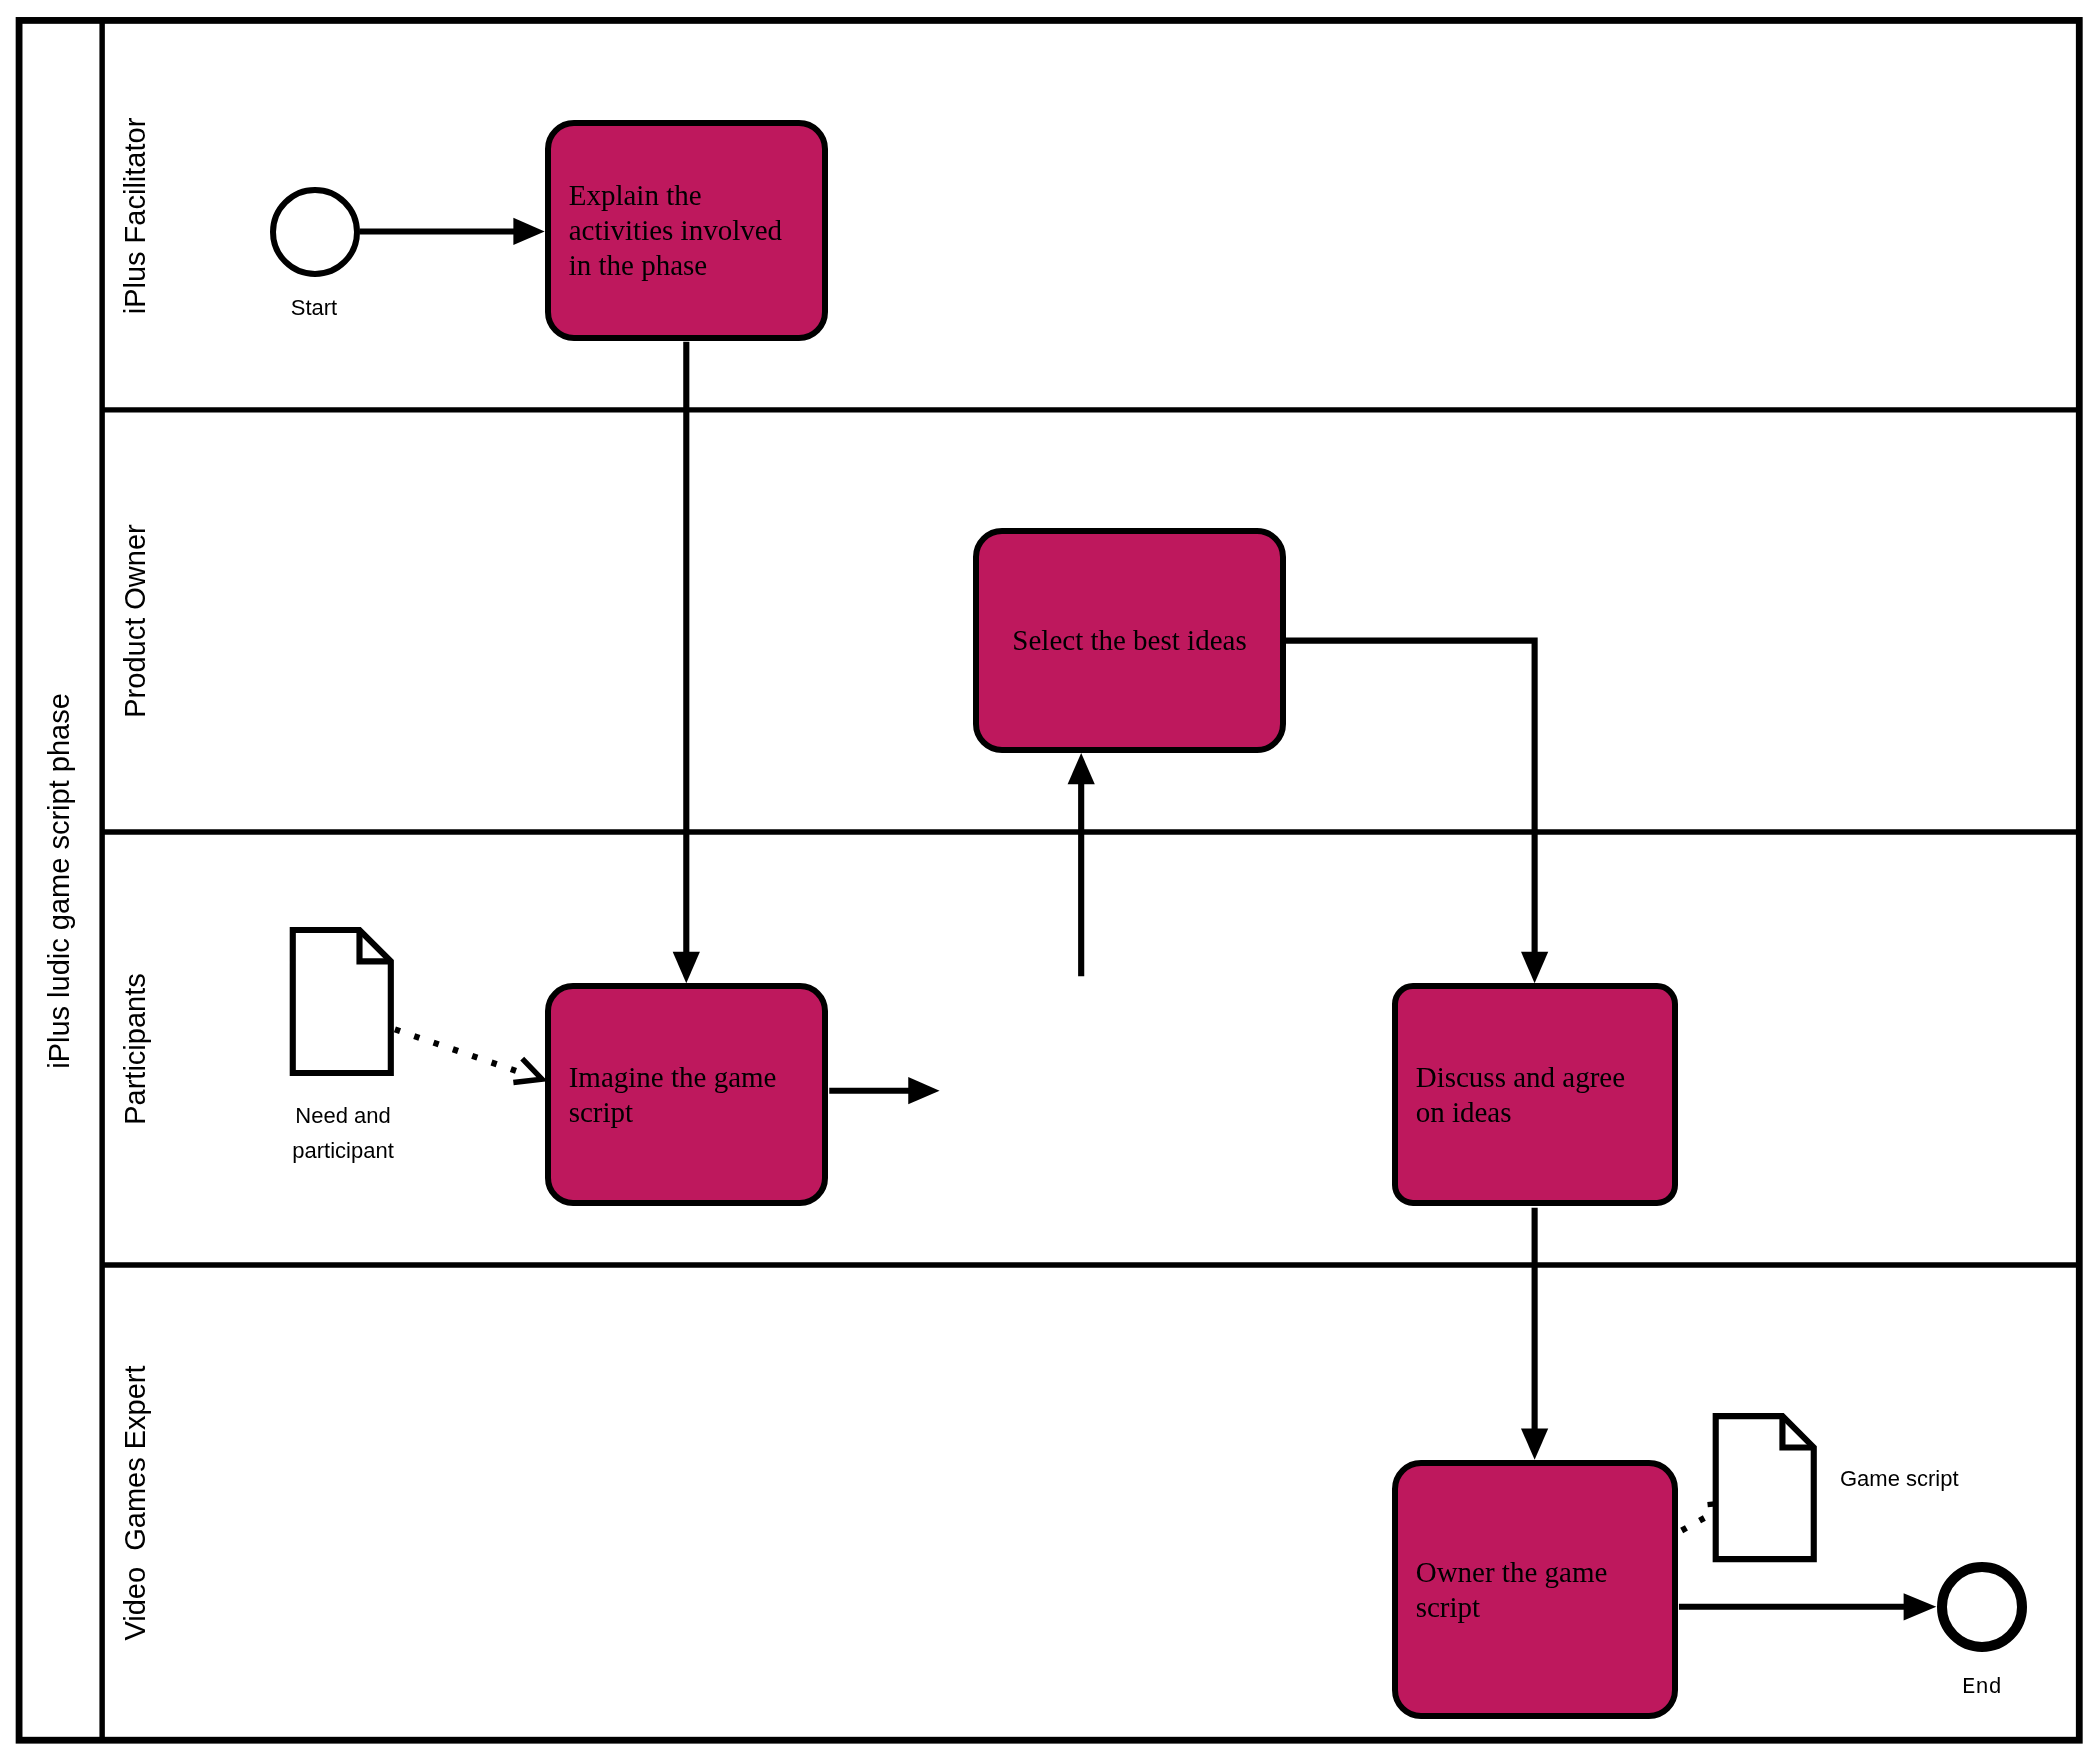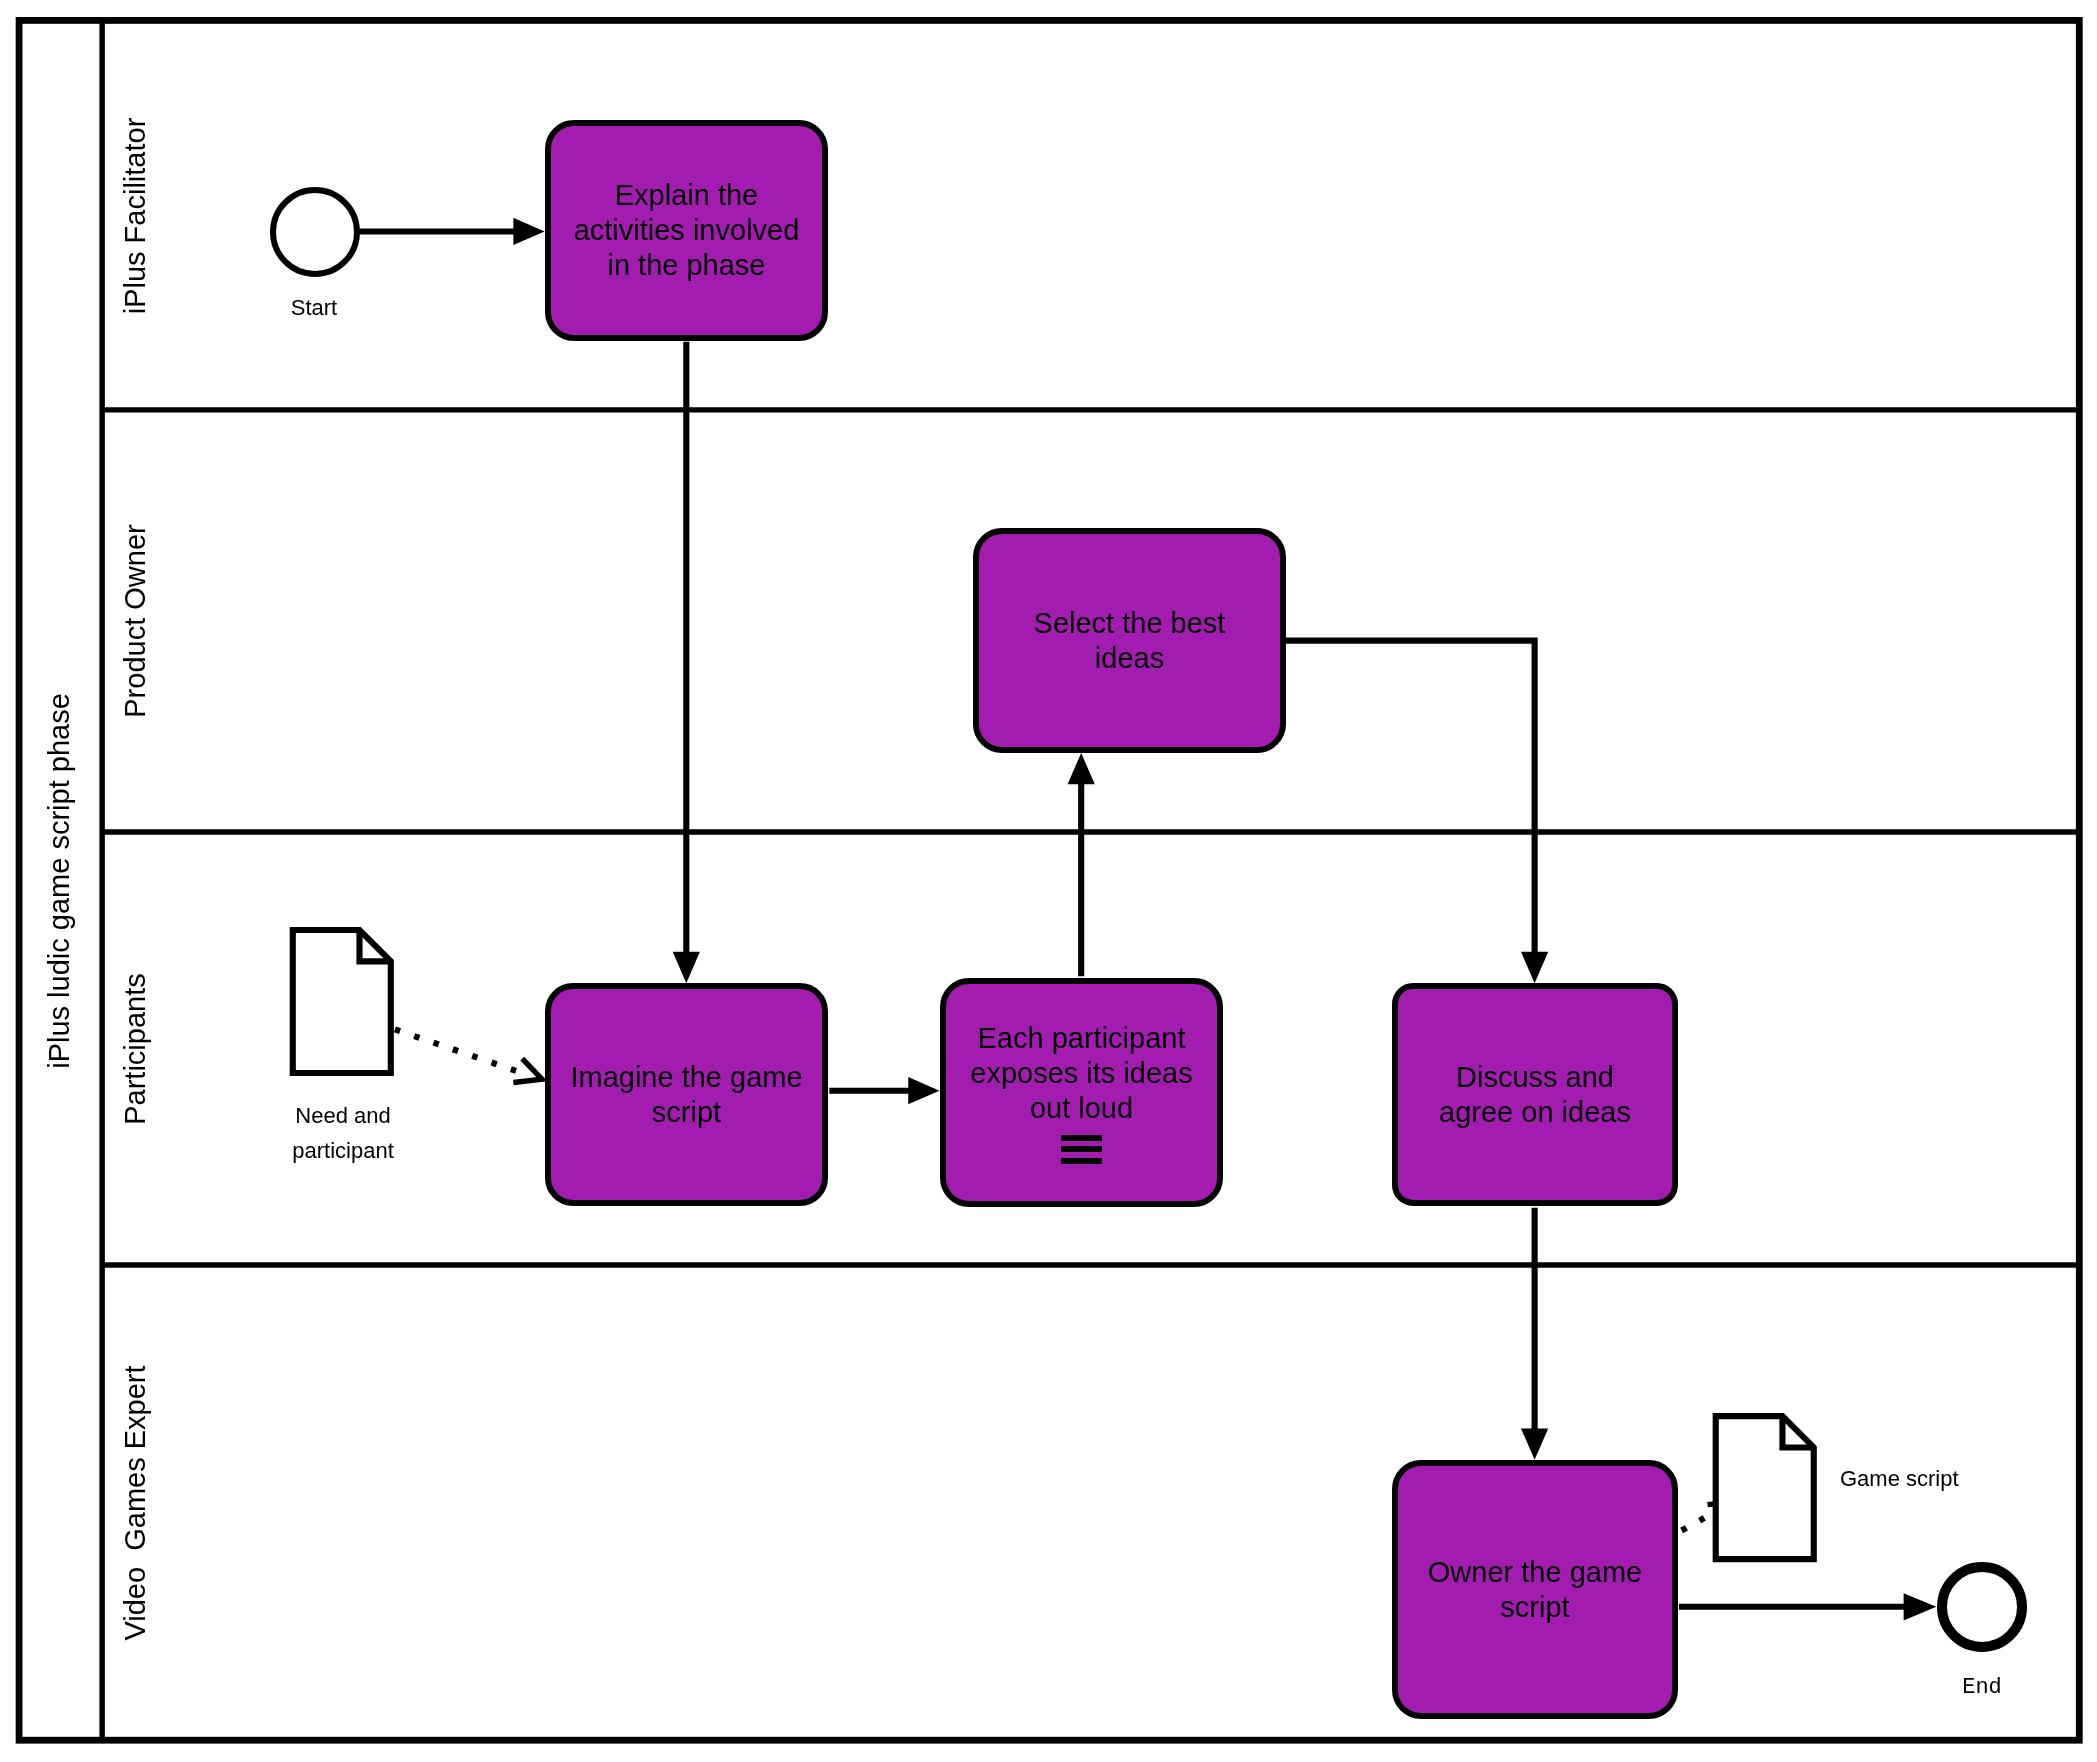--- a/index.html
+++ b/index.html
@@ -29,29 +29,29 @@
   .lane-label-2 { width: 477px;  left: -104px; top: 604px;  }
   .lane-label-3 { width: 477px;  left: -104px; top: 1032px; }
   .lane-label-4 { width: 477px;  left: -104px; top: 1486px; }
 
   
   .task {
     position: absolute;
     box-sizing: border-box;
     border: 6.1px solid #000000;
     border-radius: 29px;
-    background: #a21caf;
+    background: #be185d;
     display: flex;
     flex-direction: column;
     align-items: center;
     justify-content: center;
-    text-align: center;
     font-size: 29px;
     line-height: 35px;
     padding: 0 17.7px;
+    font-family: Liberation Serif, serif;
   }
   #task-explain { left: 545px;  top: 120px;  width: 283px; height: 221px; }
   #task-select  { left: 973px; top: 528px;  width: 313px; height: 225px; }
   #task-imagine { left: 545px;  top: 983px; width: 283px; height: 223px; border-radius: 28px; }
   #task-expose  { left: 940px; top: 978px; width: 283px; height: 229px; }
   #task-discuss { left: 1392px; top: 983px; width: 286px; height: 223px; border-radius: 21px; }
   #task-create  { left: 1392px; top: 1460px; width: 286px; height: 259px; }
 
   
   .mi-marker { margin-top: 8.2px; display: flex; flex-direction: column; gap: 5.4px; }
@@ -167,28 +167,20 @@
   </div>
 
   <div class="task" id="task-select">
     <div>Select the best ideas</div>
   </div>
 
   <div class="task" id="task-imagine">
     <div>Imagine the game script</div>
   </div>
 
-  <div class="task" id="task-expose">
-    <div>Each participant exposes its ideas out loud</div>
-    <div class="mi-marker">
-      <span class="bar"></span>
-        <span class="bar"></span>
-        <span class="bar"></span>
-    </div>
-  </div>
 
   <div class="task" id="task-discuss">
     <div>Discuss and agree on ideas</div>
   </div>
 
   <div class="task" id="task-create">
     <div>Owner the game script</div>
   </div>
 
   <div class="flabel" id="label-need">Need and participant</div>

